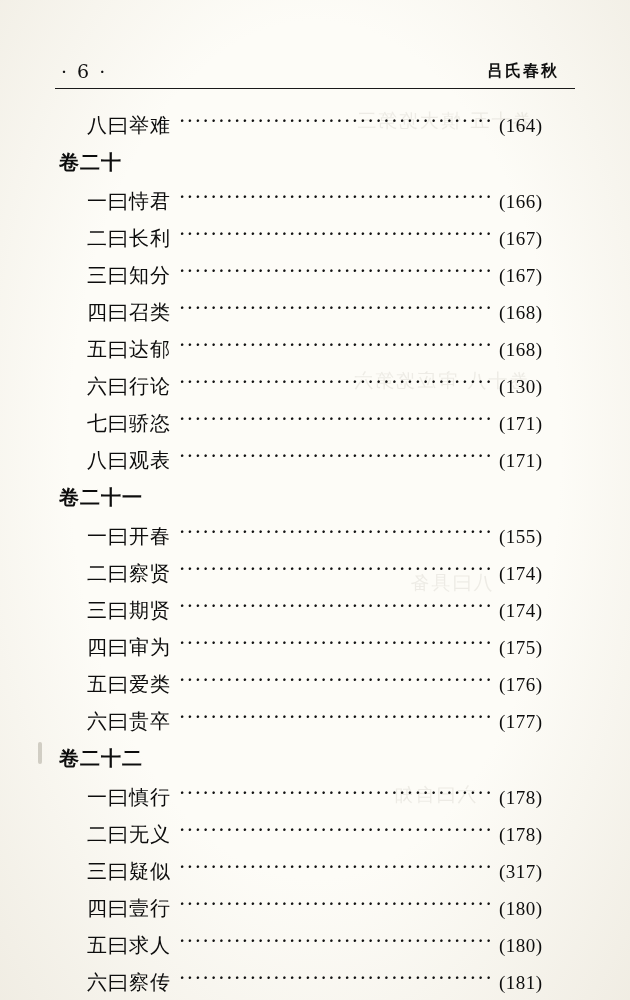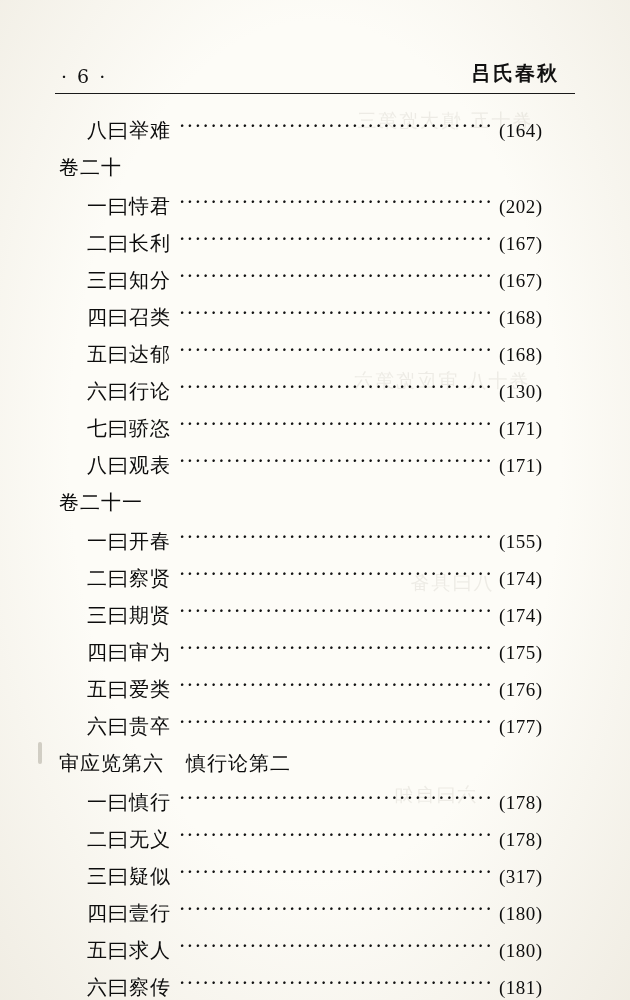--- a/index.html
+++ b/index.html
@@ -43,42 +43,43 @@
     border-bottom: 1.6px solid #1a1a1a;
   }
   .folio {
     font-family: "DejaVu Serif", serif;
     font-size: 19px;
     color: #111;
     letter-spacing: 2px;
   }
   .running-title {
     font-family: "DejaVu Serif", serif;
-    font-size: 20px;
+    font-size: 16px;
     color: #111;
     font-weight: 700;
     letter-spacing: 2px;
     padding-right: 10px;
   }
   .toc {
     margin-top: 26px;
   }
   .toc-row {
     display: flex;
     align-items: baseline;
     font-family: "DejaVu Serif", serif;
     color: #0d0d0d;
     font-size: 20px;
     line-height: 1;
     margin-bottom: 17px;
   }
   .toc-row.group {
-    font-weight: 400;
+    font-weight: 700;
     margin-top: 4px;
     margin-bottom: 19px;
+    gap: 44px;
   }
   .toc-row.section {
     margin-top: 6px;
   }
   .entry-label {
     white-space: nowrap;
     letter-spacing: 1px;
   }
   .toc-row.entry .entry-label {
     padding-left: 32px;
@@ -166,21 +167,21 @@
         <span class="page-num">(164)</span>
       </div>
 
       <div class="toc-row group">
         <span class="entry-label">卷二十</span>
       </div>
 
       <div class="toc-row entry">
         <span class="entry-label">一曰恃君</span>
         <span class="leader">·························································································</span>
-        <span class="page-num">(202)</span>
+        <span class="page-num">(166)</span>
       </div>
       <div class="toc-row entry">
         <span class="entry-label">二曰长利</span>
         <span class="leader">·························································································</span>
         <span class="page-num">(167)</span>
       </div>
       <div class="toc-row entry">
         <span class="entry-label">三曰知分</span>
         <span class="leader">·························································································</span>
         <span class="page-num">(167)</span>
@@ -240,22 +241,21 @@
         <span class="leader">·························································································</span>
         <span class="page-num">(176)</span>
       </div>
       <div class="toc-row entry">
         <span class="entry-label">六曰贵卒</span>
         <span class="leader">·························································································</span>
         <span class="page-num">(177)</span>
       </div>
 
       <div class="toc-row group section">
-        <span class="entry-label">审应览第六</span>
-        <span class="group-title">慎行论第二</span>
+        <span class="entry-label">卷二十二</span>
       </div>
 
       <div class="toc-row entry">
         <span class="entry-label">一曰慎行</span>
         <span class="leader">·························································································</span>
         <span class="page-num">(178)</span>
       </div>
       <div class="toc-row entry">
         <span class="entry-label">二曰无义</span>
         <span class="leader">·························································································</span>

